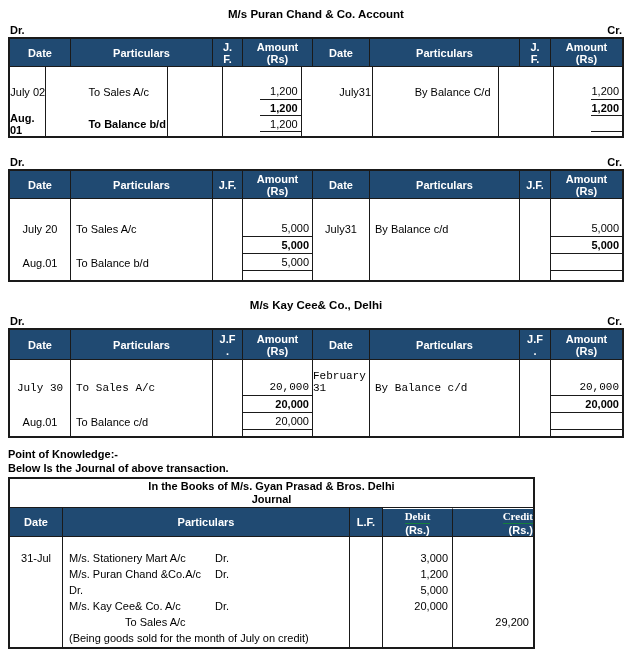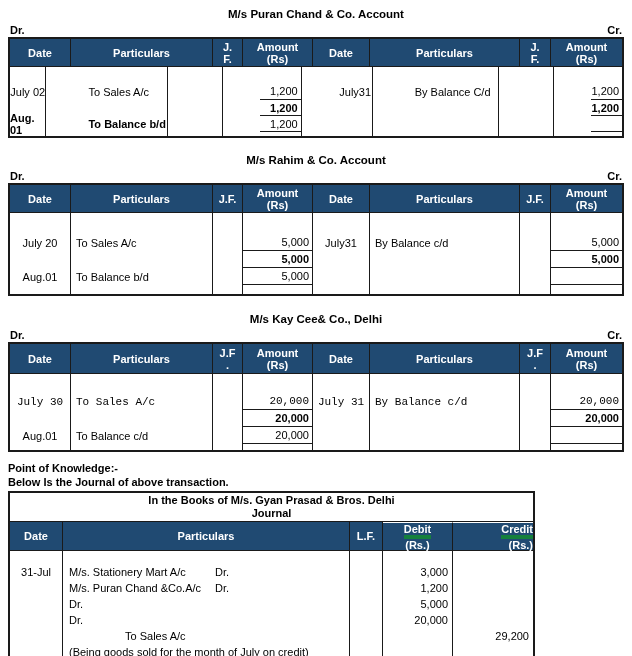--- a/index.html
+++ b/index.html
@@ -58,21 +58,21 @@
   .notes { margin:9px 0 2px 8px; font-weight:bold; line-height:14px; }
 
   
   .jtable { margin-left:8px; width:527px; border:2px solid #1a1a1a; }
   .jtitle { text-align:center; font-weight:bold; line-height:13px; padding:1px 0 1px 0; border-bottom:1px solid #1a1a1a; }
   .jhead { display:flex; background:#204A72; color:#fff; font-weight:bold; height:29px; border-bottom:1.5px solid #1a1a1a; }
   .jhead .hc { display:flex; align-items:center; justify-content:center; border-right:1px solid #1a1a1a; }
   .jhead .hc:last-child { border-right:none;align-items:flex-end; }
   .j-date { width:53px; } .j-part { width:287px; } .j-lf { width:33px; } .j-deb { width:70px; } .j-cred { flex:1; }
   .split { flex-direction:column; align-items:stretch; justify-content:flex-start; border-top:1px solid #fff; }
-  .split .top { height:19px; display:flex; align-items:center; justify-content:center; border-bottom:4px solid #15803d; }
+  .split .top { height:19px; display:flex; align-items:center; justify-content:center; border-bottom:1px solid #15803d;font-family:Liberation Serif, serif; }
   .split .bot { flex:1; display:flex; align-items:center; justify-content:center; }
   .jbody { display:flex; height:110px; }
   .jcol { display:flex; flex-direction:column; border-right:1px solid #1a1a1a; padding-top:13px; }
   .jcol:last-child { border-right:none; }
   .jrow { height:16px; line-height:16px; }
   .jdatec { text-align:center; }
   .jline { display:flex; padding-left:6px; }
   .jname { width:146px; }
   .jtosales { padding-left:62px; }
   .jnarr { padding-left:6px; }
@@ -151,21 +151,20 @@
           <div class="cell sp"></div>
           <div class="cell r-entry entry amtc uline">1,200</div>
           <div class="cell r-total totalc uline">1,200</div>
           <div class="cell r-bal uline"></div>
         </div>
       </div>
     </div>
   </div>
 
   <div class="lg-block lg2 mt2">
-    <div class="lg-title">M/s Rahim &amp; Co. Account</div>
     <div class="drcr">
       <span>Dr.</span>
       <span>Cr.</span>
     </div>
     <div class="ltable">
       <div class="lhead hd2">
         <div class="hc c-date">Date</div>
         <div class="hc c-part">Particulars</div>
         <div class="hc c-jf">J.F.</div>
         <div class="hc c-amt">Amount
@@ -270,21 +269,21 @@
             <div class="cell r-bal"></div>
         </div>
         <div class="col c-amt">
           <div class="cell sp"></div>
           <div class="cell r-entry entry amtc uline">20,000</div>
           <div class="cell r-total totalc uline">20,000</div>
           <div class="cell r-bal totalc uline" style="font-weight:normal;">20,000</div>
         </div>
         <div class="col c-date2">
           <div class="cell sp"></div>
-          <div class="cell r-entry entry datec">July 31</div>
+          <div class="cell r-entry entry datec">February 31</div>
           <div class="cell r-total"></div>
             <div class="cell r-bal"></div>
         </div>
         <div class="col c-part2">
           <div class="cell sp"></div>
           <div class="cell r-entry entry partc">By Balance c/d</div>
           <div class="cell r-total"></div>
             <div class="cell r-bal"></div>
         </div>
         <div class="col c-jf2">
@@ -336,20 +335,21 @@
           <span>Dr.</span>
         </div>
         <div class="jrow jline">
           <span class="jname">M/s. Puran Chand &amp;Co.A/c</span>
           <span>Dr.</span>
         </div>
         <div class="jrow jline">
           <span>Dr.</span>
         </div>
         <div class="jrow jline">
+          <span class="jname">M/s. Kay Cee&amp; Co. A/c</span>
           <span>Dr.</span>
         </div>
         <div class="jrow jtosales">To Sales A/c</div>
         <div class="jrow jnarr">(Being goods sold for the month of July on credit)</div>
       </div>
       <div class="jcol j-lf"></div>
       <div class="jcol j-deb">
         <div class="jrow jamt">3,000</div>
         <div class="jrow jamt">1,200</div>
         <div class="jrow jamt">5,000</div>

